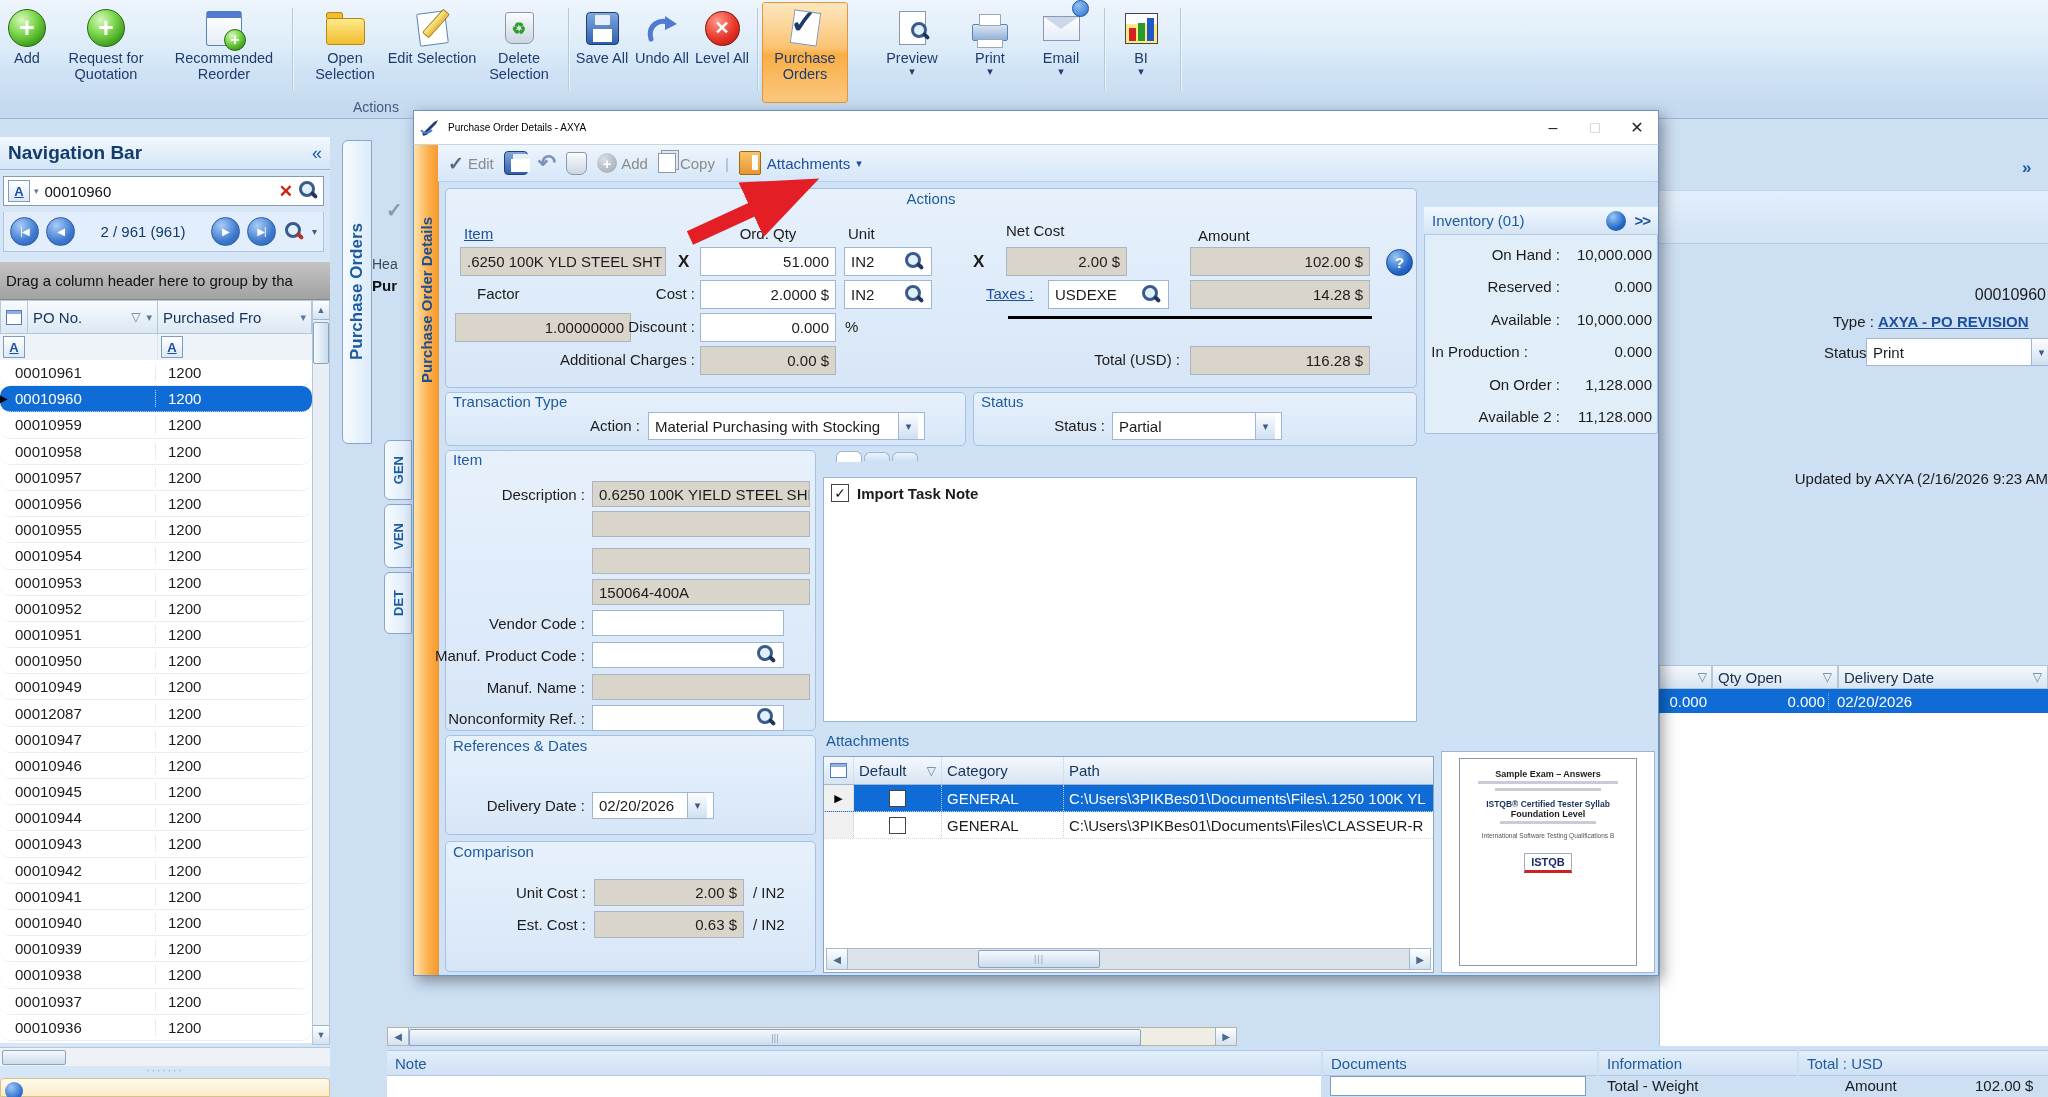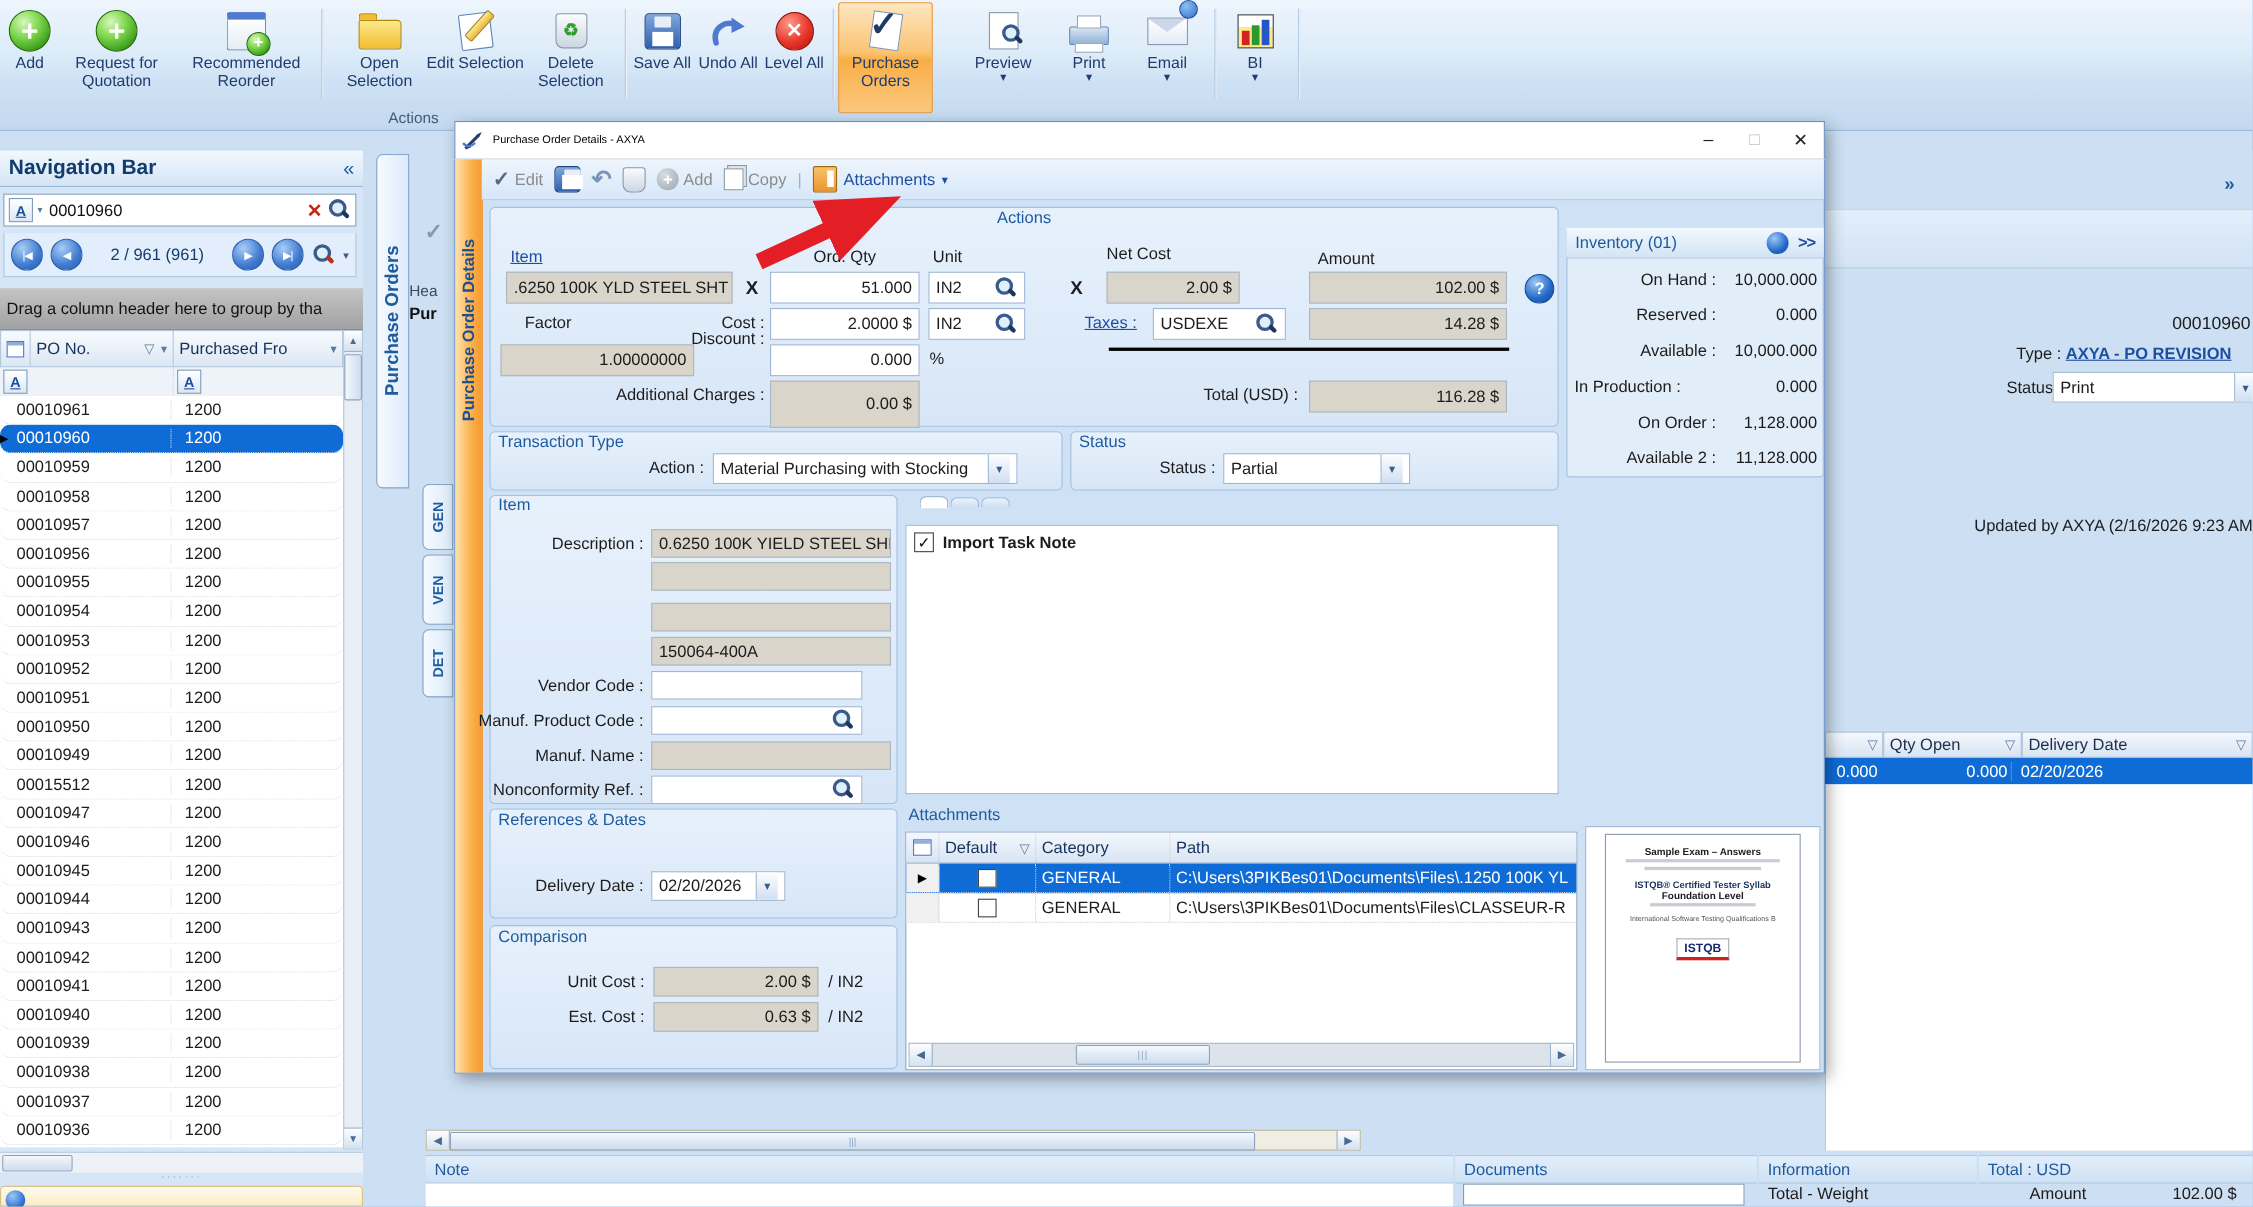--- a/index.html
+++ b/index.html
@@ -338,21 +338,21 @@
       <span class="c1">00010950</span>
       <span class="c2">1200</span>
     </div>
       <div class="nrow">
       <span class="ind"></span>
       <span class="c1">00010949</span>
       <span class="c2">1200</span>
     </div>
       <div class="nrow">
       <span class="ind"></span>
-      <span class="c1">00015512</span>
+      <span class="c1">00012087</span>
       <span class="c2">1200</span>
     </div>
       <div class="nrow">
       <span class="ind"></span>
       <span class="c1">00010947</span>
       <span class="c2">1200</span>
     </div>
       <div class="nrow">
       <span class="ind"></span>
       <span class="c1">00010946</span>
@@ -565,27 +565,27 @@
       <span class="magico mfl"></span>
     </div>
   <div class="a lnk" style="left:986px;top:285px;">Taxes :</div>
   <div class="fld" style="left:1048px;top:280px;width:121px;height:29px;">
       <span>USDEXE</span>
       <span class="magico mfl"></span>
     </div>
   <div class="fld ro num" style="left:1190px;top:280px;width:180px;height:29px;">14.28 $</div>
 
   <div class="fld ro num" style="left:455px;top:313px;width:176px;height:29px;">1.00000000</div>
-  <div class="lr" style="left:570px;top:300px;width:125px;">Discount :</div>
+  <div class="lr" style="left:570px;top:318px;width:125px;">Discount :</div>
   <div class="fld num" style="left:700px;top:313px;width:136px;height:29px;">0.000</div>
   <div class="a" style="left:845px;top:318px;">%</div>
   <div class="sumline" style="left:1008px;top:316px;width:364px;"></div>
 
   <div class="lr" style="left:500px;top:351px;width:195px;">Additional Charges :</div>
-  <div class="fld ro num" style="left:700px;top:346px;width:136px;height:43px;">0.00 $</div>
+  <div class="fld ro num" style="left:700px;top:346px;width:136px;height:29px;">0.00 $</div>
   <div class="lr" style="left:1050px;top:351px;width:130px;">Total (USD) :</div>
   <div class="fld ro num" style="left:1190px;top:346px;width:180px;height:29px;">116.28 $</div>
 
   <div class="a grp" style="left:1424px;top:207px;width:234px;height:227px;border-radius:3px;background:#e2edfa;"></div>
   <div class="a" style="left:1424px;top:207px;width:234px;height:28px;background:linear-gradient(#f2f8fe,#d4e4f4);border-bottom:1px solid #b6cce4;display:flex;align-items:center;padding:0 8px;box-sizing:border-box;gap:8px;">
     <span class="gh">Inventory (01)</span>
     <span style="margin-left:auto;width:20px;height:20px;border-radius:50%;background:radial-gradient(circle at 35% 30%,#9cc8f4,#2468c8 60%,#114a9a);"></span>
     <span style="color:#1d4fa1;font-weight:bold;letter-spacing:-1px;">&gt;&gt;</span>
   </div>
   <div class="a" style="left:1424px;top:238px;width:228px;">

